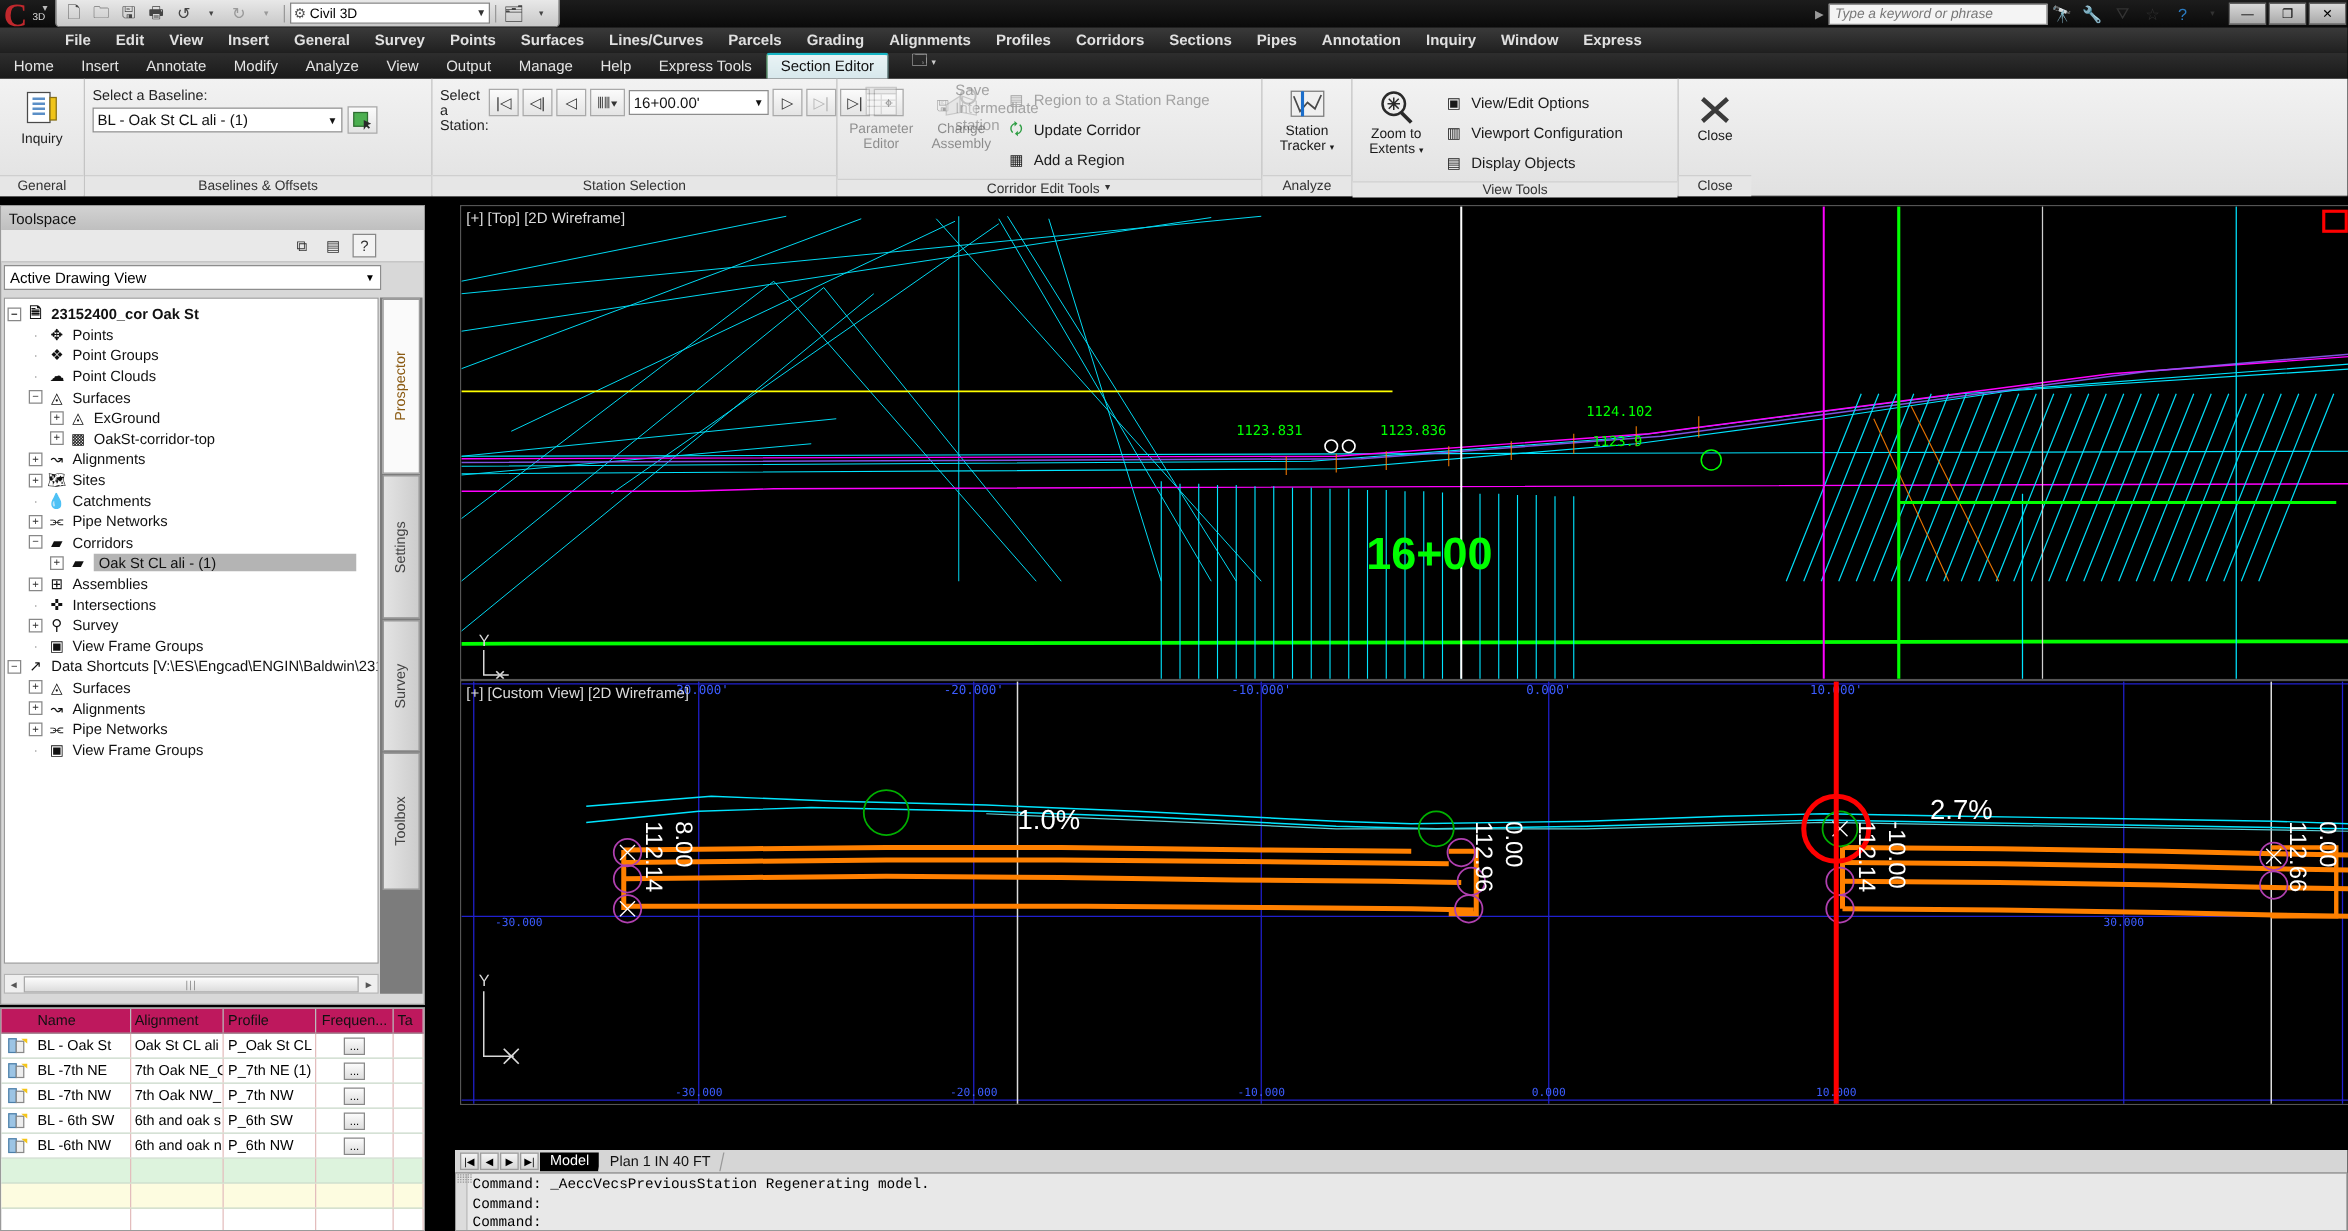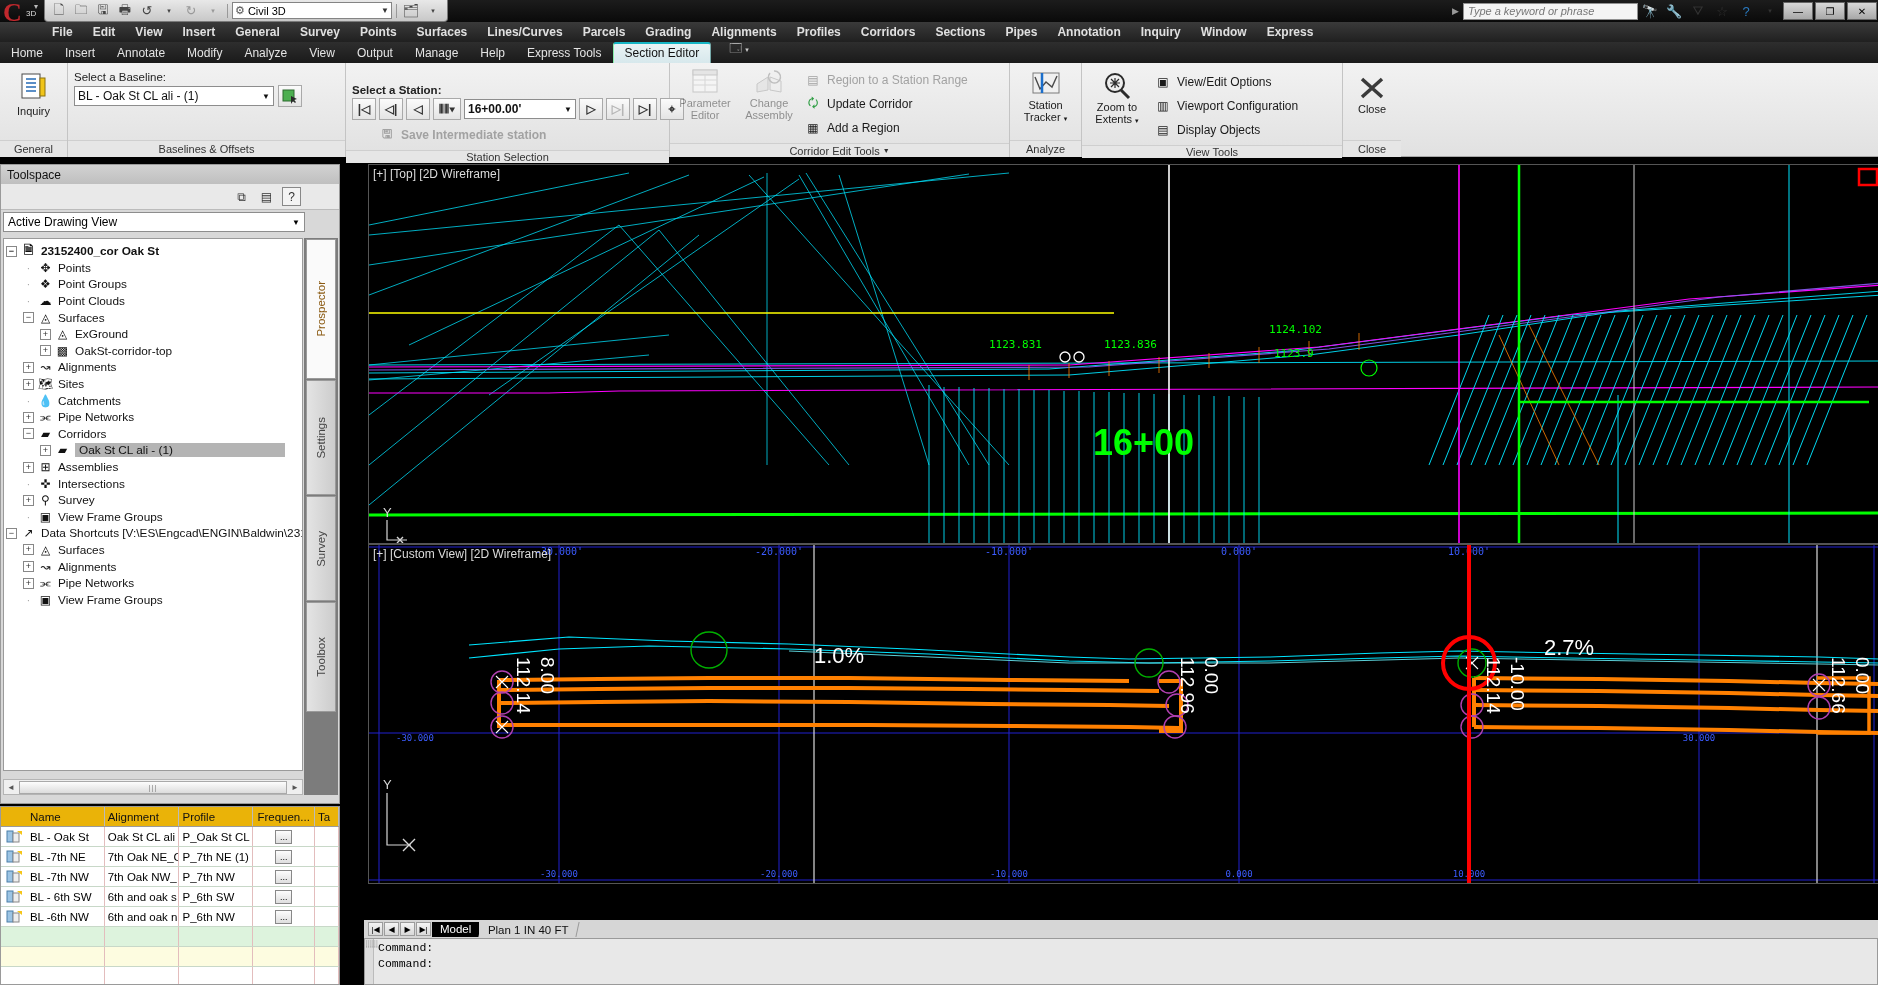--- a/index.html
+++ b/index.html
@@ -108,21 +108,21 @@
   .vtab { width:30px; margin:1px 2px; background:linear-gradient(90deg,#e4e4e4,#cccccc);
     border:1px solid #9a9a9a; display:flex; align-items:center; justify-content:center; }
   .vtab span { writing-mode:vertical-rl; transform:rotate(180deg); font-size:11.5px; color:#444; padding:6px 0;}
   .vtab.active { background:#fafafa; }
   .vtab.active span { color:#8a5a12; }
 
   
   .grid { position:absolute; left:0; top:806px; width:340px; height:179px;
     background:#fff; border:1px solid #9a9a9a; overflow:hidden; }
   .grow { display:flex; height:20px; border-bottom:1px solid #c8d8c8; font-size:11.5px; align-items:center; }
-  .ghead { background:#eab308; border-bottom:1px solid #9a9a9a; font-size:11.5px; color:#111; }
+  .ghead { background:#be185d; border-bottom:1px solid #9a9a9a; font-size:11.5px; color:#111; }
   .gc { border-right:1px solid #e3bdbd; padding:0 3px; height:100%; display:flex; align-items:center;
     overflow:hidden; white-space:nowrap; }
   .ghead .gc { border-right:1px solid #bbb; }
   .gc.c0 { width:26px; border-right:none; justify-content:center;}
   .gc.c1 { width:78px; } .gc.c2 { width:75px; } .gc.c3 { width:74px; }
   .gc.c4 { width:62px; justify-content:center;text-align:center;} .gc.c5 { width:24px; }
   .dotsbtn { width:17px; height:14px; border:1px solid #888; background:linear-gradient(#fcfcfc,#dedede);
     font-size:9px; display:flex; align-items:center; justify-content:center; }
 
   
@@ -268,21 +268,21 @@
             <rect x="1" y="2" width="11" height="11" fill="#4caf50" stroke="#2d6b2f"></rect>
             <path d="M9 8 L9 16 L11 13 L13 15 L14 14 L12 12 L15 11 Z" fill="#2a2a2a"></path>
           </svg>
         </div>
       </div>
     </div>
     <div class="plabel">Baselines &amp; Offsets</div>
   </div>
 
   <div class="rpanel" style="width:324px">
-    <div class="body" style="flex-direction:column; padding-top:21px;font-weight:bold;">
+    <div class="body" style="flex-direction:row; padding-top:8px;">
       <div class="fieldlabel">Select a Station:</div>
       <div style="display:flex; gap:3px; align-items:center;">
         <div class="navbtn">|◁</div>
         <div class="navbtn">◁|</div>
         <div class="navbtn">◁</div>
         <div class="navbtn" style="width:28px">⦀⦀▾</div>
         <div class="combo" style="width:112px">
           <span>16+00.00'</span>
           <span class="ar">▼</span>
         </div>
@@ -890,16 +890,17 @@
   <div class="tnav">▶|</div>
   <div class="mtab act">Model</div>
   <div class="mtab in">
     <span>Plan 1 IN 40 FT</span>
   </div>
 </div>
 
 <div class="cmdline">
   <div class="cmd-grip">⣿⣿⣿</div>
   <div class="cmd-txt">
+    <div>Command: _AeccVecsPreviousStation Regenerating model.</div>
     <div>Command:</div>
     <div>Command:</div>
   </div>
 </div>
 
 </body></html>

